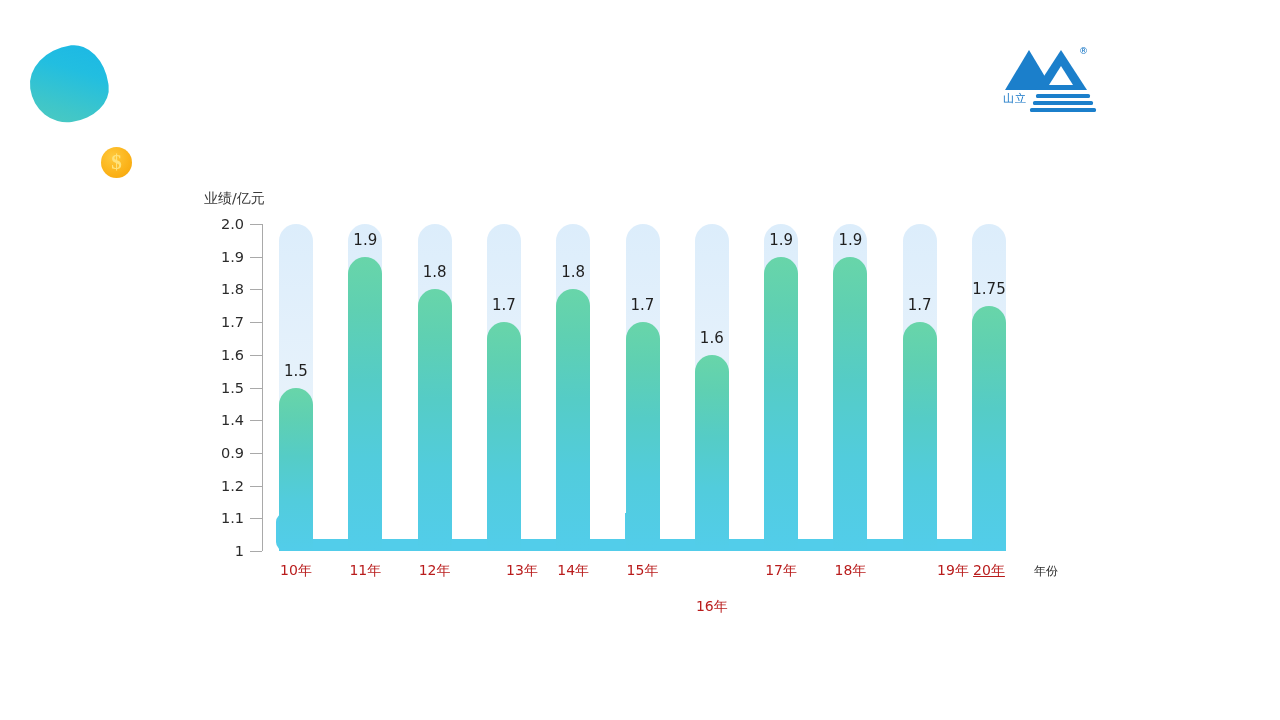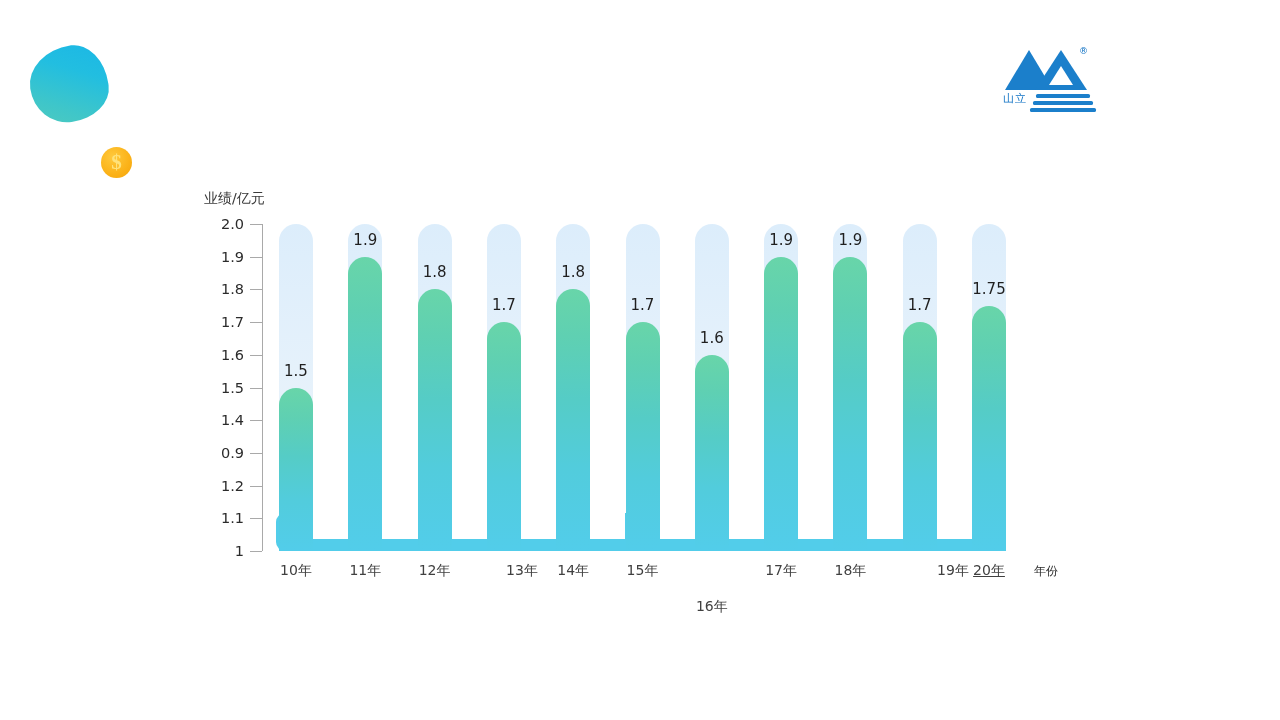--- a/index.html
+++ b/index.html
@@ -108,21 +108,21 @@
     background: linear-gradient(180deg, #68D5A9 0%, #5FD0B2 18%, #55CCC6 42%, #52CCDC 68%, #52CDEA 100%);
     border-radius: 17px 17px 0 0;
   }
   .bar-label {
     position: absolute; width: 60px; text-align: center;
     font-size: 15px; color: #1f1f1f; line-height: 1;
     font-family: "DejaVu Sans", sans-serif;
   }
   .x-label {
     position: absolute; width: 60px; text-align: center; top: 563px;
-    font-size: 14px; color: #404040; line-height: 1;
+    font-size: 14px; color: #b91c1c; line-height: 1;
     font-family: "DejaVu Sans", sans-serif;
   }
   .x-axis-title {
     position: absolute; top: 563px; left: 1034px;
     font-size: 12px; color: #2b2b2b; white-space: nowrap;
     font-family: "DejaVu Sans", sans-serif;
   }
 </style>
 </head>
 <body>

